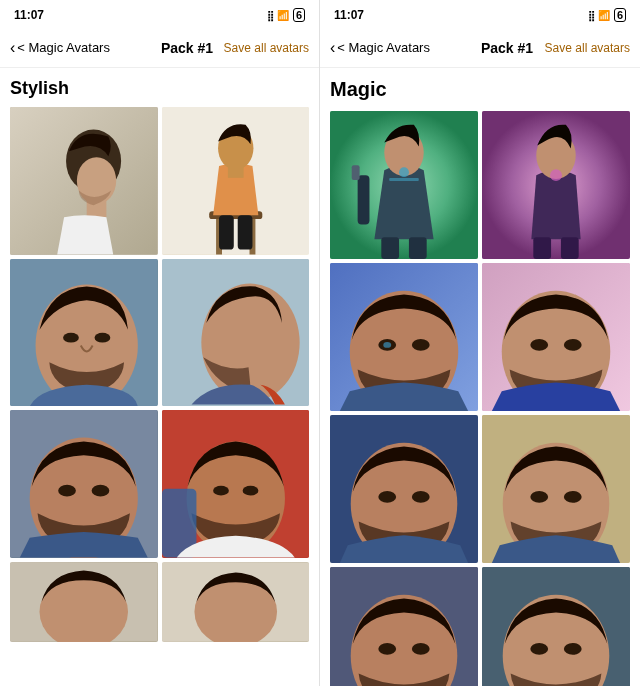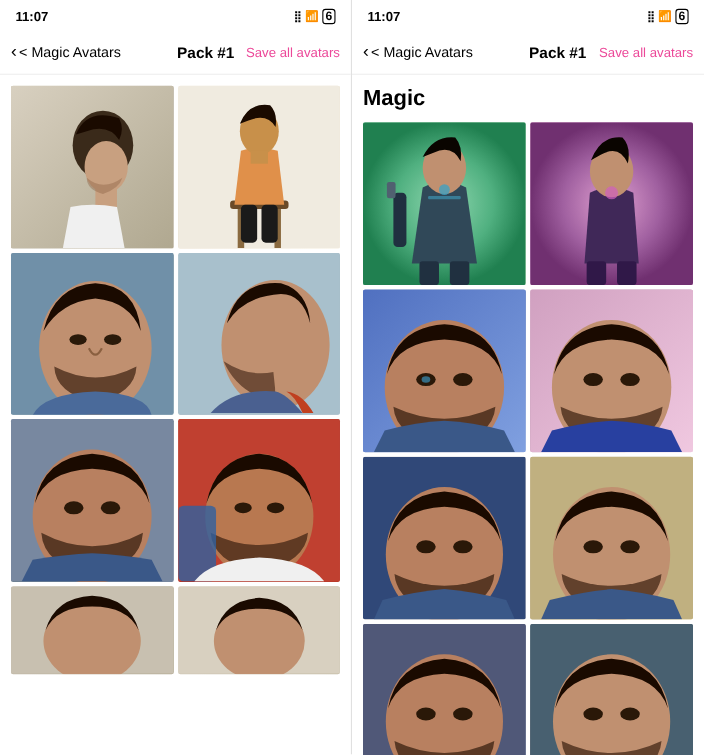--- a/index.html
+++ b/index.html
@@ -63,21 +63,21 @@
 
     .nav-title {
       font-size: 14px;
       font-weight: 600;
       margin-left: 43px;
     }
 
     .nav-action {
       font-size: 13px;
       font-weight: 500;
-      color: #ec4899;
+      color: #a16207;
       margin-left: auto;
     }
 
     .content {
       flex: 1;
       overflow-y: auto;
       padding: 10px 10px 0;
       scrollbar-width: none;
     }
 
@@ -146,20 +146,21 @@
   <div class="nav-bar">
     <div class="nav-back">
       <span class="nav-back-arrow">‹</span>
       <span style="font-size:13px;">&lt; Magic Avatars</span>
     </div>
     <span class="nav-title">Pack #1</span>
     <span class="nav-action" style="font-size:12px;">Save all avatars</span>
   </div>
 
   <div class="content">
+    <div class="sub-title">Stylish</div>
 
     <div class="image-grid">
       <div class="grid-img left-img-1">
         <svg width="100%" height="100%" viewBox="0 0 150 150" xmlns="http://www.w3.org/2000/svg">
 
           <rect width="150" height="150" fill="#c8c0b0"></rect>
 
           <rect width="150" height="150" fill="url(#bg1)"></rect>
           <defs>
             <linearGradient id="bg1" x1="0" y1="0" x2="1" y2="1">

